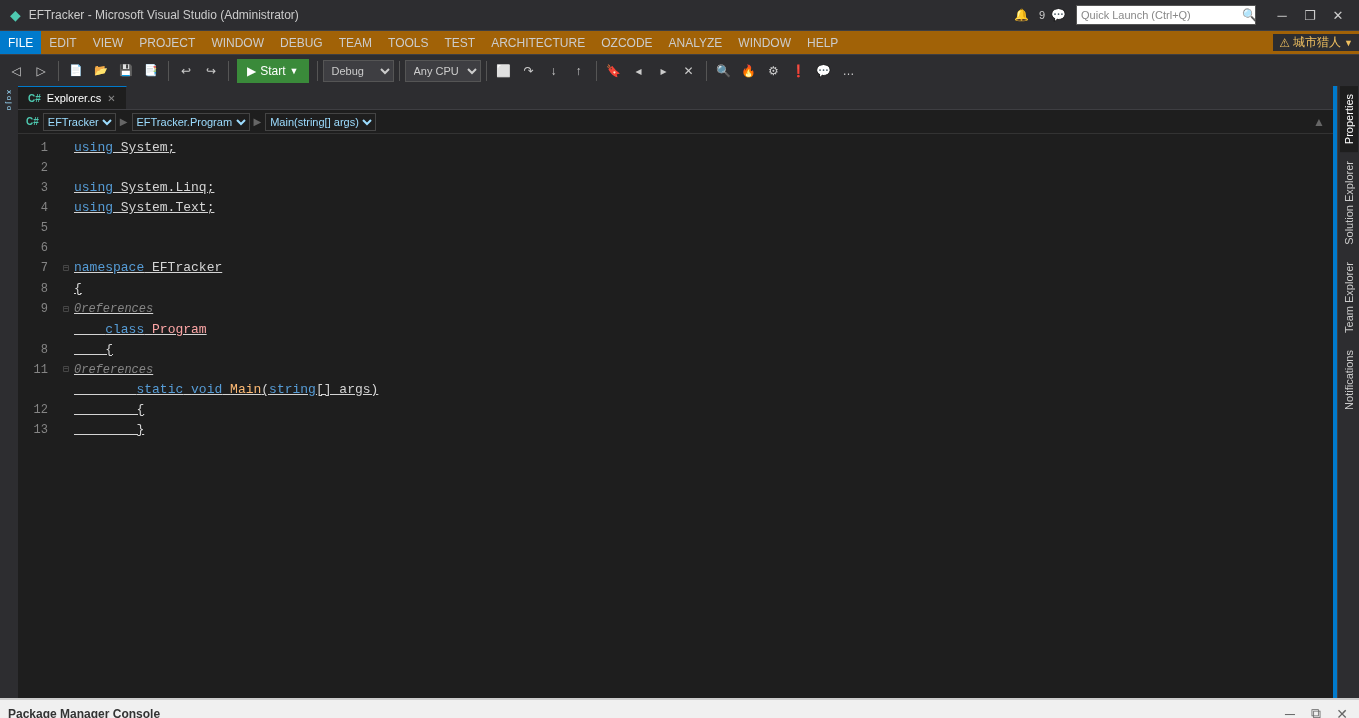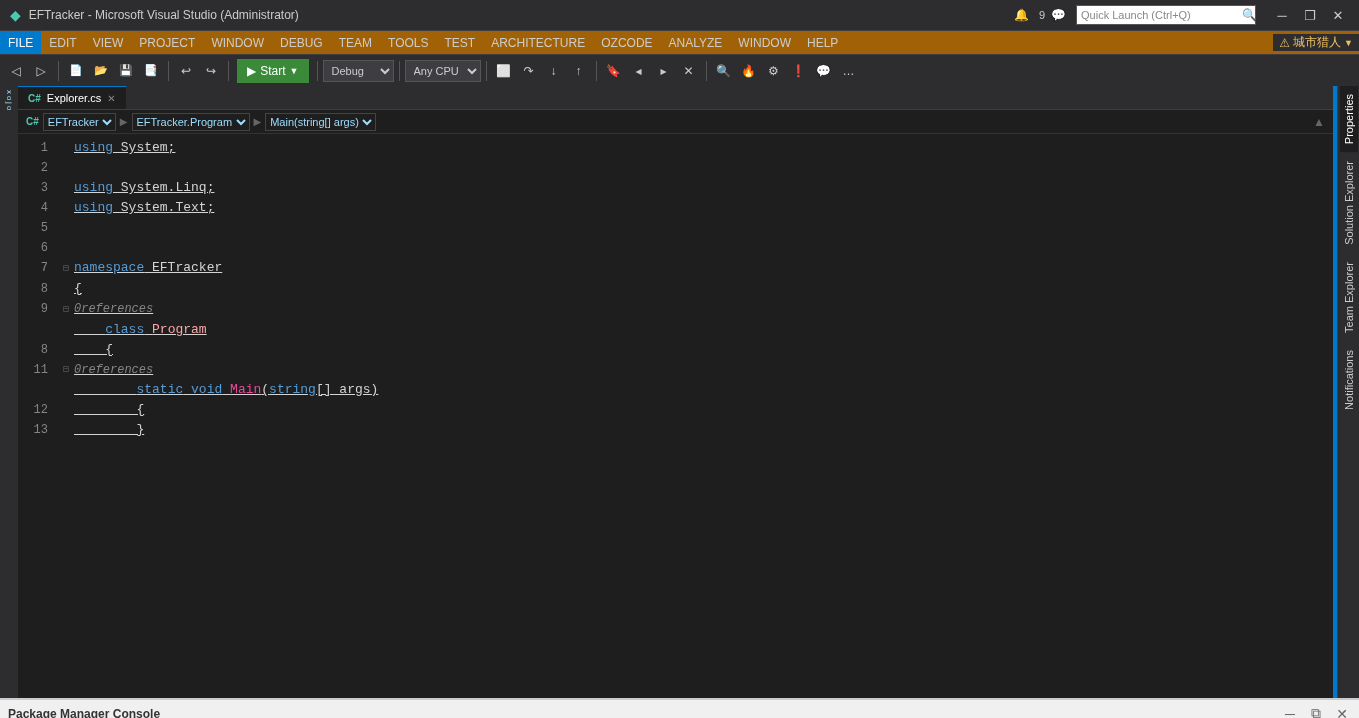--- a/index.html
+++ b/index.html
@@ -207,21 +207,21 @@
       width: 16px;
       color: #555;
       font-size: 10px;
       text-align: center;
       cursor: pointer;
       flex-shrink: 0;
     }
     .code-content { color: #d4d4d4; white-space: pre; text-decoration: underline; }
     .kw { color: #569cd6; }
     .type { color: #fca5a5; }
-    .method { color: #ec4899; }
+    .method { color: #fdba74; }
     .ref-hint { color: #858585; font-size: 12px; font-style: italic; }
 
     
     #right-sidebar {
       width: 22px;
       background: #2d2d30;
       display: flex;
       flex-direction: column;
       align-items: center;
       border-left: 1px solid #3e3e42;

